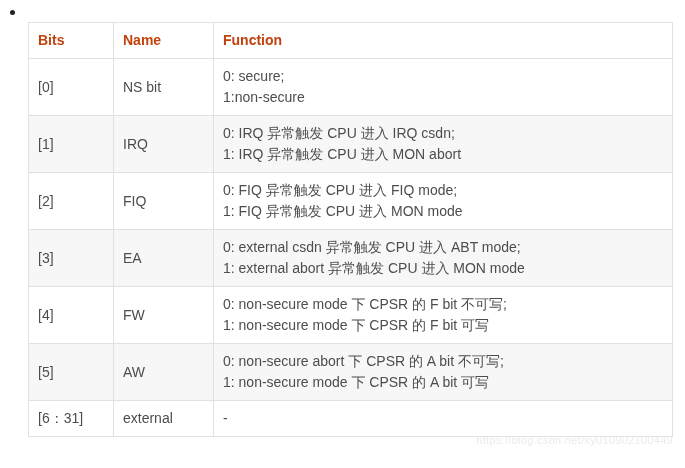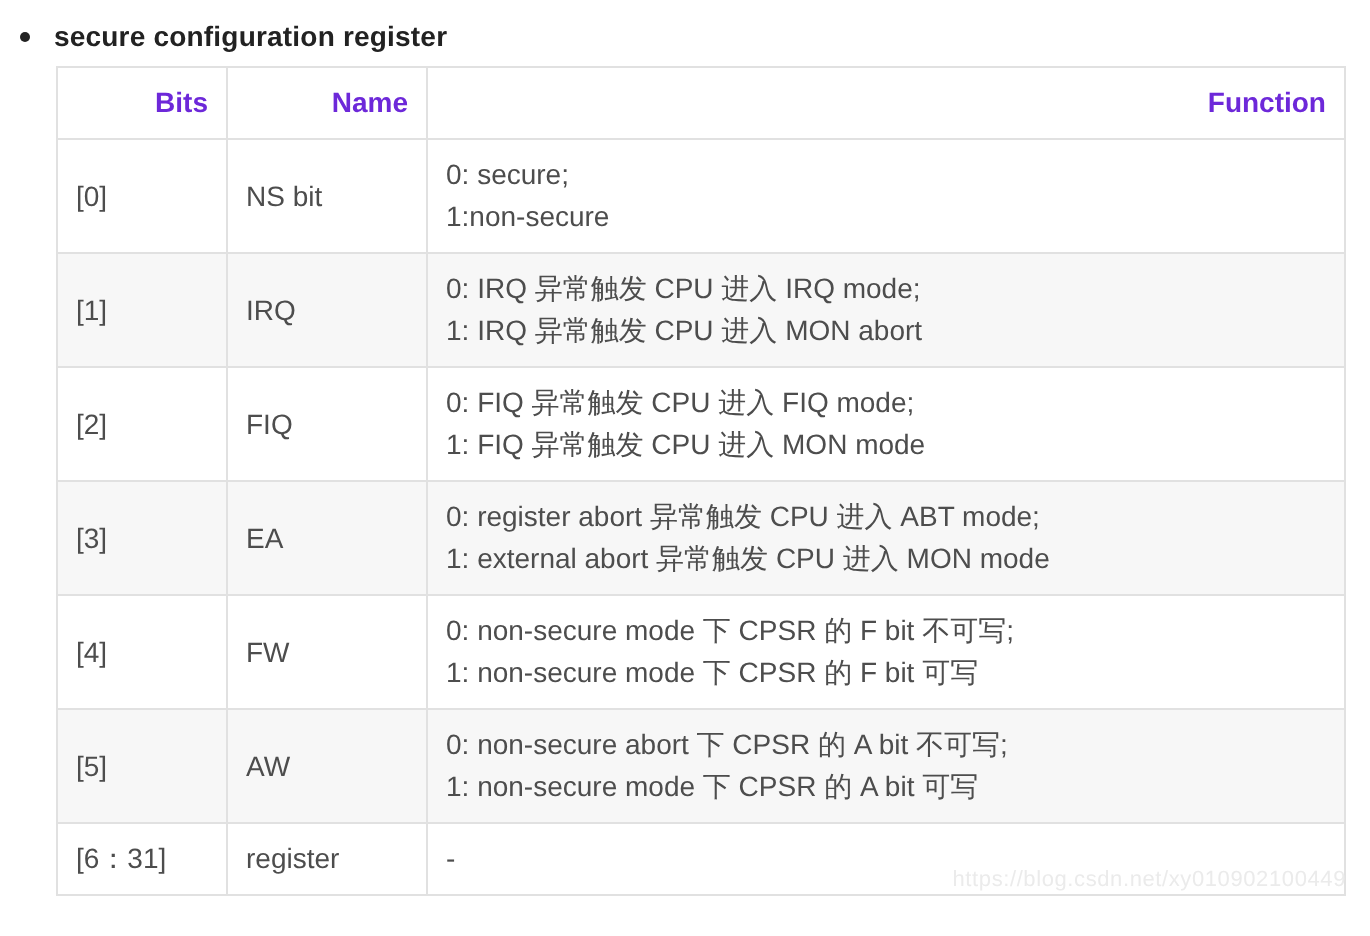--- a/index.html
+++ b/index.html
@@ -52,42 +52,40 @@
   th, td {
     border: 1px solid var(--border);
     text-align: left;
     vertical-align: middle;
     padding: 7px 9px;
     line-height: 21px;
     background: #ffffff;
   }
   th {
     font-weight: bold;
-    color: #6d28d9;
-    text-align: right;
+    color: #c2410c;
   }
   tr.alt th, tr.alt td { background: var(--alt-row-bg); }
   td .fn-line { white-space: nowrap; }
   .watermark {
     position: absolute;
     right: 12px;
     top: 434px;
     font-size: 11px;
     color: var(--watermark-text);
     letter-spacing: 0.3px;
     white-space: nowrap;
     pointer-events: none;
   }
 </style>
 </head>
 <body>
 
 <div class="title-row">
   <span class="bullet"></span>
-  <span class="title">secure configuration register</span>
 </div>
 
 <table class="register">
   <colgroup>
     <col class="c1">
       <col class="c2">
       <col class="c3">
   </colgroup>
   <thead>
     <tr>
@@ -102,37 +100,37 @@
         <td>NS bit</td>
         <td>
           <div class="fn-line">0: secure;</div>
           <div class="fn-line">1:non-secure</div>
         </td>
       </tr>
       <tr class="alt">
         <td>[1]</td>
         <td>IRQ</td>
         <td>
-          <div class="fn-line">0: IRQ 异常触发 CPU 进入 IRQ mode;</div>
+          <div class="fn-line">0: IRQ 异常触发 CPU 进入 IRQ csdn;</div>
           <div class="fn-line">1: IRQ 异常触发 CPU 进入 MON abort</div>
         </td>
       </tr>
       <tr class="">
         <td>[2]</td>
         <td>FIQ</td>
         <td>
           <div class="fn-line">0: FIQ 异常触发 CPU 进入 FIQ mode;</div>
           <div class="fn-line">1: FIQ 异常触发 CPU 进入 MON mode</div>
         </td>
       </tr>
       <tr class="alt">
         <td>[3]</td>
         <td>EA</td>
         <td>
-          <div class="fn-line">0: register abort 异常触发 CPU 进入 ABT mode;</div>
+          <div class="fn-line">0: external csdn 异常触发 CPU 进入 ABT mode;</div>
           <div class="fn-line">1: external abort 异常触发 CPU 进入 MON mode</div>
         </td>
       </tr>
       <tr class="">
         <td>[4]</td>
         <td>FW</td>
         <td>
           <div class="fn-line">0: non-secure mode 下 CPSR 的 F bit 不可写;</div>
           <div class="fn-line">1: non-secure mode 下 CPSR 的 F bit 可写</div>
         </td>
@@ -140,21 +138,21 @@
       <tr class="alt">
         <td>[5]</td>
         <td>AW</td>
         <td>
           <div class="fn-line">0: non-secure abort 下 CPSR 的 A bit 不可写;</div>
           <div class="fn-line">1: non-secure mode 下 CPSR 的 A bit 可写</div>
         </td>
       </tr>
       <tr class="">
         <td>[6：31]</td>
-        <td>register</td>
+        <td>external</td>
         <td>
           <div class="fn-line">-</div>
         </td>
       </tr>
     </tbody>
 </table>
 
 <div class="watermark">https://blog.csdn.net/xy010902100449</div>
 
 </body></html>

